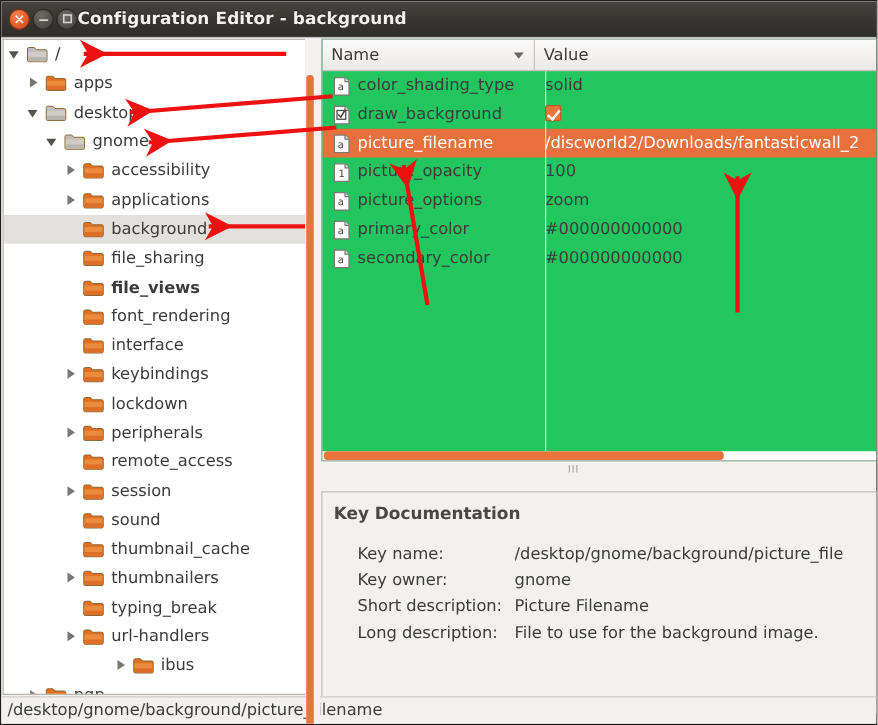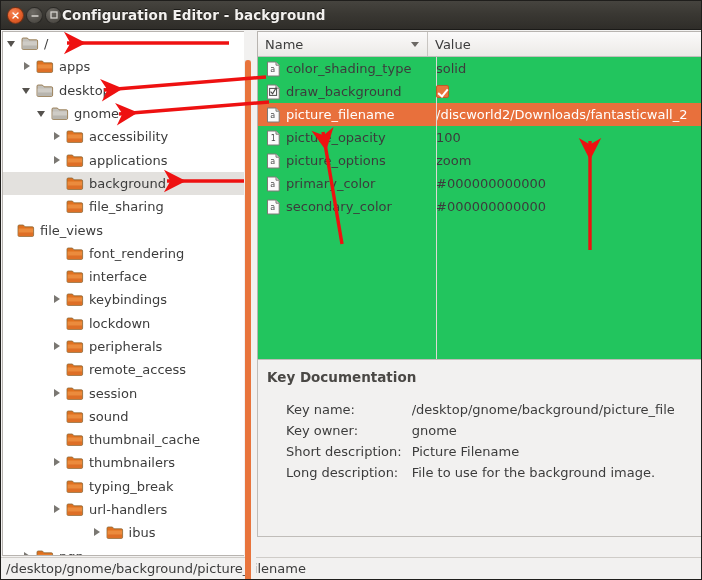--- a/index.html
+++ b/index.html
@@ -208,21 +208,21 @@
     width: 22px; height: 7px;
     display: flex; align-items: center; justify-content: center;
     gap: 2px;
   }
   #hsplit-grip i {
     display: block; width: 1px; height: 6px; background: #b0aca7;
   }
 
   
   #doc-box {
-    position: absolute; left: 0; top: 328px;
+    position: absolute; left: 0; top: 362px;
     width: 445px; height: 178px;
     background: #f2f1f0;
     border: 1px solid #c0bdb9;
   }
   #doc-title {
     position: absolute; left: 9px; top: 9px;
     font-size: 13.5px; font-weight: bold; color: #4a4845;
   }
   #doc-table {
     position: absolute; left: 28px; top: 42px;
@@ -347,21 +347,21 @@
           </div>
           <div class="trow" style="padding-left: 49px;">
             <span class="expander"></span>
             <span class="fold"><svg width="18" height="15" viewBox="0 0 18 15">
                 <path d="M1 3.2 Q1 2 2.2 2 H6.4 L8 3.8 H15.4 Q16.6 3.8 16.6 5 V12.2 Q16.6 13.4 15.4 13.4 H2.2 Q1 13.4 1 12.2 Z" fill="#e0701f" stroke="#8a6a3a" stroke-width=".8"></path>
                 <path d="M1.6 5.6 H16 V12.2 Q16 13 15.2 13 H2.4 Q1.6 13 1.6 12.2 Z" fill="#eb8b3d"></path>
                 <path d="M1.6 9.6 H16 V12.2 Q16 13 15.2 13 H2.4 Q1.6 13 1.6 12.2 Z" fill="#d9661f" opacity=".75"></path>
               </svg></span>
             <span class="tlabel">file_sharing</span>
           </div>
-          <div class="trow" style="">
+          <div class="trow" style="padding-left: 49px; font-weight: bold;">
             <span class="expander"></span>
             <span class="fold"><svg width="18" height="15" viewBox="0 0 18 15">
                 <path d="M1 3.2 Q1 2 2.2 2 H6.4 L8 3.8 H15.4 Q16.6 3.8 16.6 5 V12.2 Q16.6 13.4 15.4 13.4 H2.2 Q1 13.4 1 12.2 Z" fill="#e0701f" stroke="#8a6a3a" stroke-width=".8"></path>
                 <path d="M1.6 5.6 H16 V12.2 Q16 13 15.2 13 H2.4 Q1.6 13 1.6 12.2 Z" fill="#eb8b3d"></path>
                 <path d="M1.6 9.6 H16 V12.2 Q16 13 15.2 13 H2.4 Q1.6 13 1.6 12.2 Z" fill="#d9661f" opacity=".75"></path>
               </svg></span>
             <span class="tlabel">file_views</span>
           </div>
           <div class="trow" style="padding-left: 49px;">
             <span class="expander"></span>

